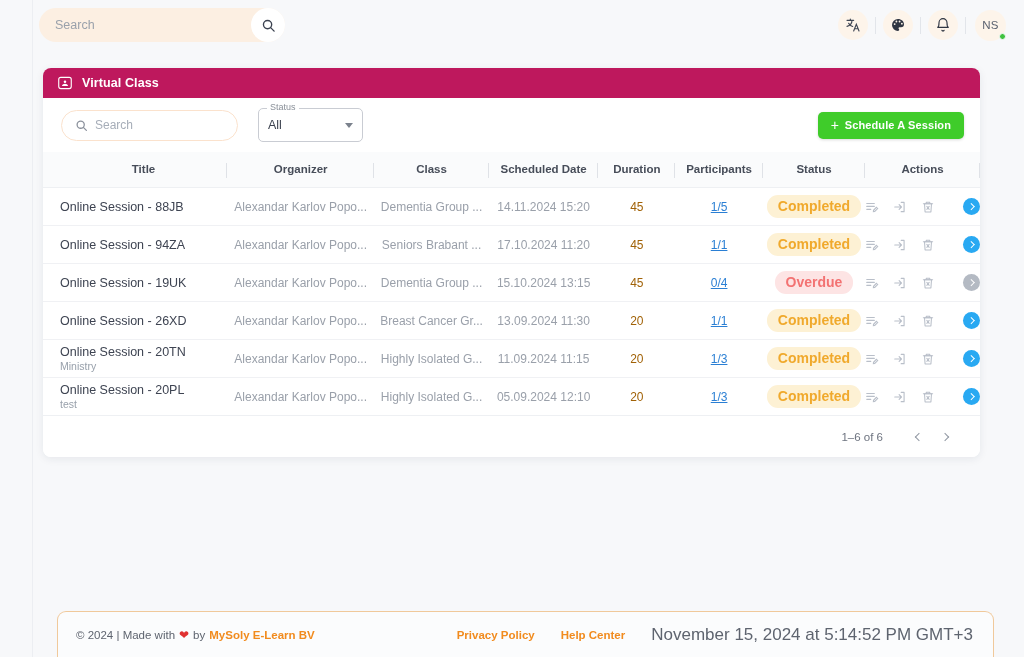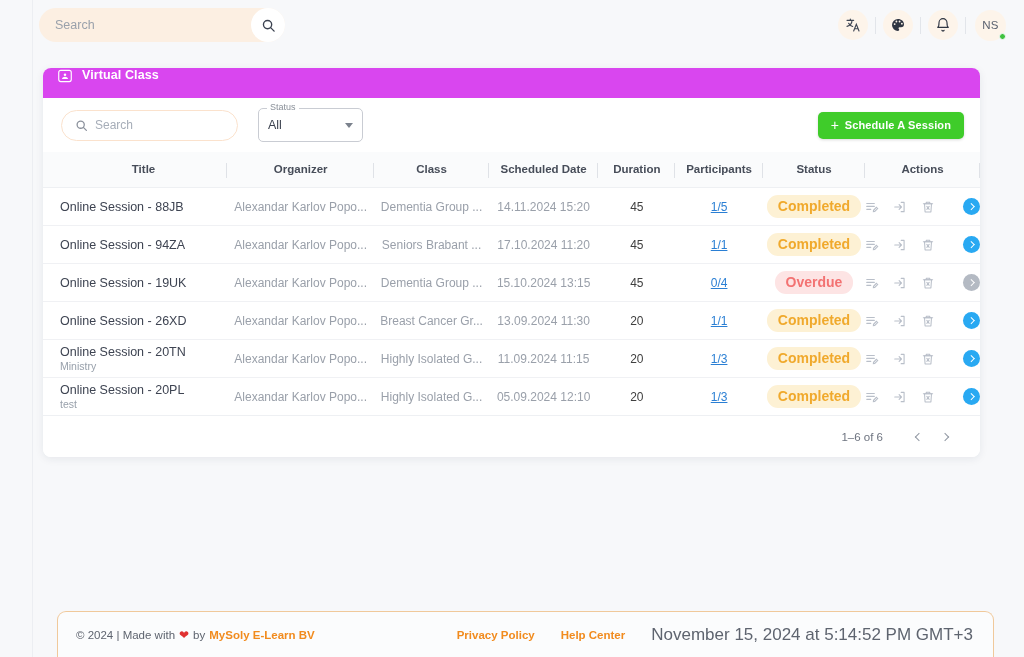--- a/index.html
+++ b/index.html
@@ -73,22 +73,22 @@
 
   
   .card {
     position: absolute; left: 43px; top: 68px; width: 937px;
     background: #ffffff;
     border-radius: 8px;
     box-shadow: 0 2px 9px rgba(25,35,60,.08);
     overflow: hidden;
   }
   .cardheader {
-    height: 30px; background: #d946ef;
-    display: flex; align-items: flex-start; padding-left: 14px; gap: 9px;
+    height: 30px; background: #be185d;
+    display: flex; align-items: center; padding-left: 14px; gap: 9px;
   }
   .cardheader .ttl {
     color: #ffffff; font-size: 12.5px; font-weight: bold;
     letter-spacing: .1px;
   }
 
   .toolbar {
     height: 54px; display: flex; align-items: center;
     padding: 0 16px 0 18px;
   }
@@ -156,21 +156,21 @@
     font-size: 12px; color: #9aa0aa; text-align: center;
     padding: 0; height: 38px;
     border-bottom: 1px solid #f0f1f4;
   }
   tbody tr:last-child td { border-bottom: 1px solid #eef0f3; }
   td.title {
     text-align: left; padding-left: 17px;
     color: #3e4452; font-size: 12.5px;
   }
   td.title .sub { font-size: 10.5px; color: #98a0ab; margin-top: 1px; }
-  td.dur { color: #404040; }
+  td.dur { color: #a16207; }
   .plink {
     color: #2a7fd4; font-size: 12px; text-decoration: underline;
     cursor: pointer;
   }
   .badge {
     display: inline-block; padding: 3px 11px 4px;
     border-radius: 11px; font-size: 14px; font-weight: bold;
   }
   .badge.completed { background: #fdf1d4; color: #f0a92c; }
   .badge.overdue  { background: #fde4e4; color: #f37272; }

